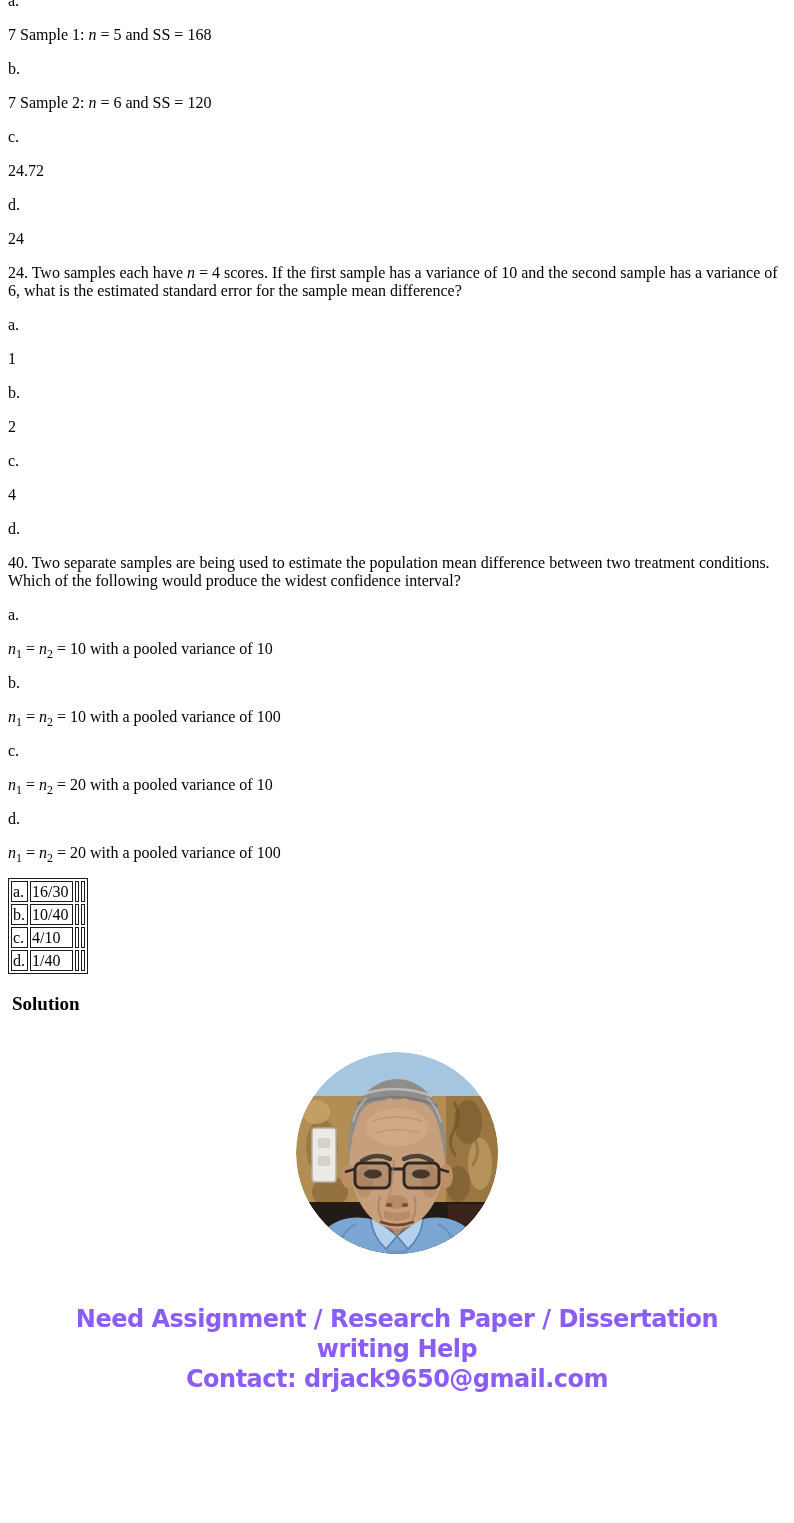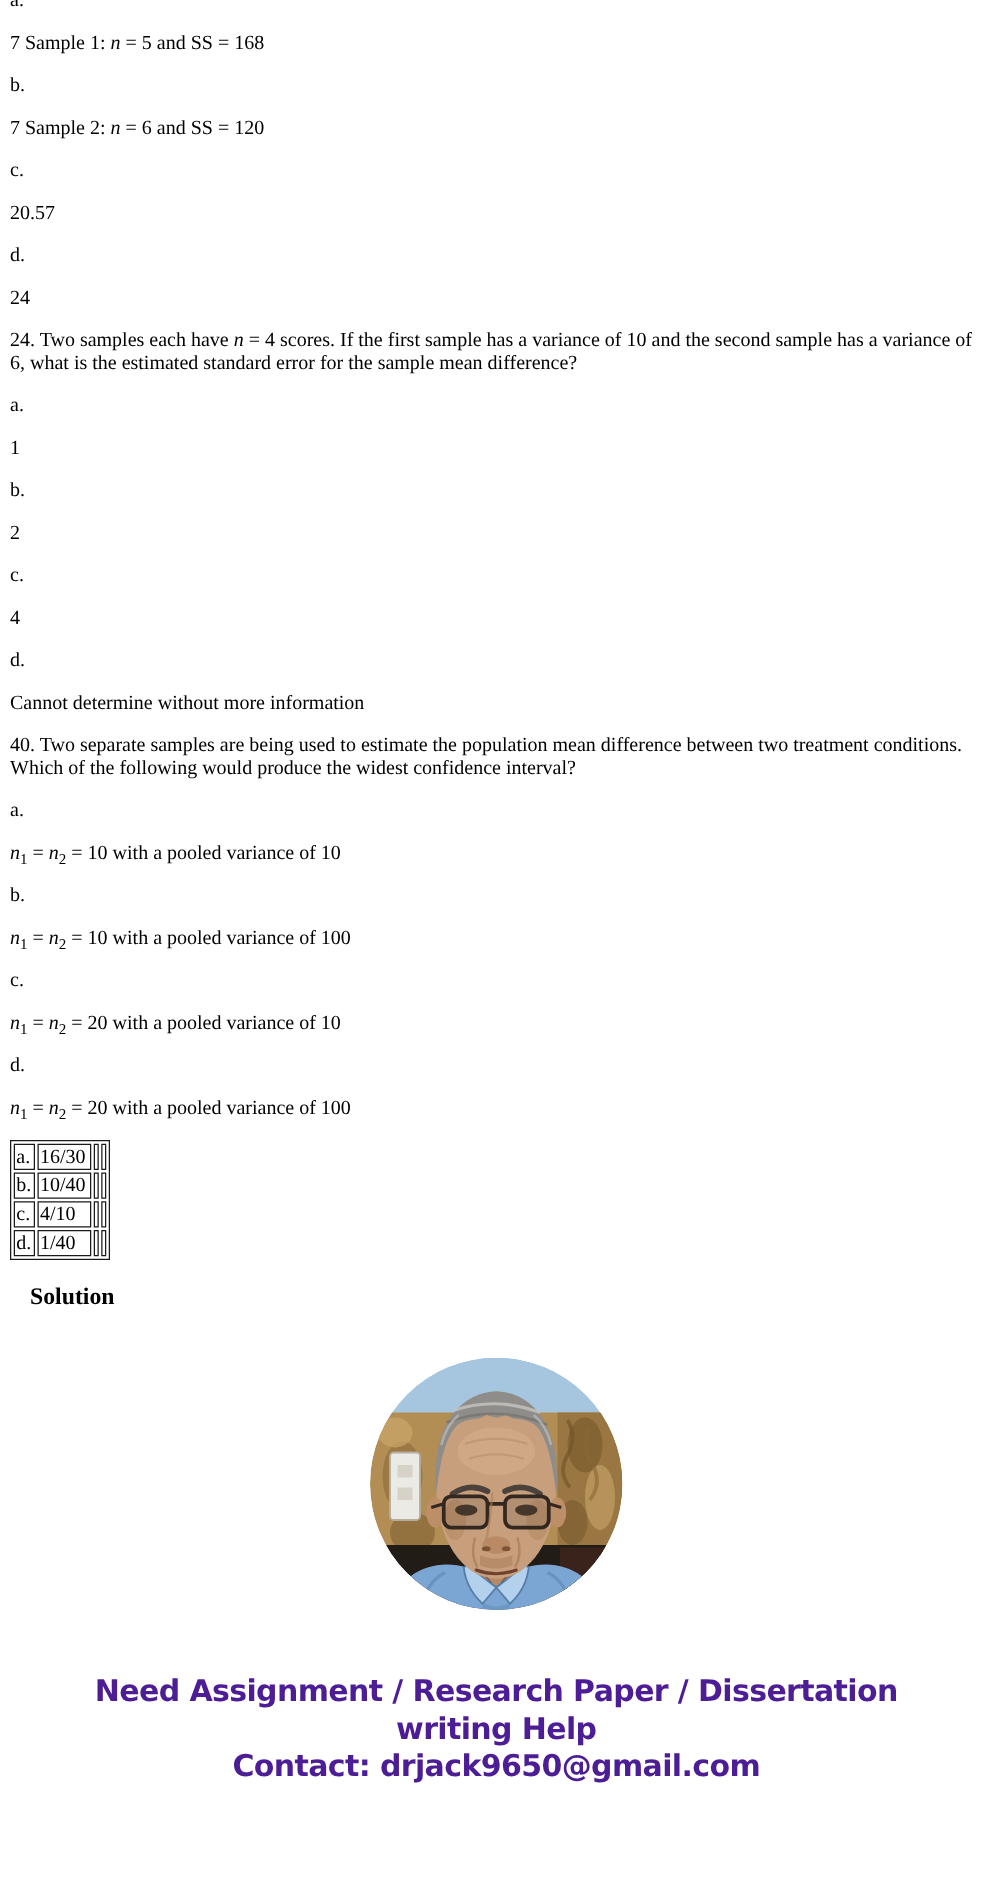--- a/index.html
+++ b/index.html
@@ -5,50 +5,49 @@
   html, body { margin:0; padding:0; background:#ffffff; color:#000000; }
   body { width:794px; font-family:"Liberation Serif", serif; font-size:16px; }
   .page { width:778px; padding:0 8px 28px 8px; margin-top:-24px; }
   p { margin:16px 0; line-height:18px; }
   .var { font-style:italic; }
   sub { font-size:12px; line-height:0; }
   .answers-table { border-collapse:separate; border-spacing:2px; border:1px solid #1a1a1a; margin:16px 0 0 0; }
   .answers-table td { border:1px solid #1a1a1a; padding:0 2px 0 1px; line-height:19px; white-space:nowrap; }
   .answers-table td.value { min-width:38px; }
   .answers-table td.spacer { width:2px; padding:0; }
-  h3.solution-heading { font-family:"Liberation Serif", serif; font-size:19px; font-weight:bold; margin:19px 16px; line-height:22px; }
+  h3.solution-heading { font-family:"Liberation Serif", serif; font-size:19px; font-weight:bold; margin:19px 4px; line-height:22px; }
   .photo-wrap { margin:37px 0 0 0; text-align:center; }
   .photo { display:inline-block; width:202px; height:202px; border-radius:50%; overflow:hidden; vertical-align:top; }
   .photo svg { display:block; }
   .footer { margin:50px 0 0 0; text-align:center; font-family:"DejaVu Sans", sans-serif;
-            font-weight:bold; font-size:24px; line-height:30px; letter-spacing:-0.5px; color:#4c1d95; }
+            font-weight:bold; font-size:24px; line-height:30px; letter-spacing:-0.5px; color:#8b5cf6; }
 </style>
 </head>
 <body>
 
 <div class="page">
 
   <p><span>a.</span></p>
   <p><span>7 Sample 1: </span><span class="var">n</span><span> = 5 and SS = 168</span></p>
   <p><span>b.</span></p>
   <p><span>7 Sample 2: </span><span class="var">n</span><span> = 6 and SS = 120</span></p>
   <p><span>c.</span></p>
-  <p><span>20.57</span></p>
+  <p><span>24.72</span></p>
   <p><span>d.</span></p>
   <p><span>24</span></p>
 
   <p><span>24. Two samples each have </span><span class="var">n</span><span> = 4 scores. If the first sample has a variance of 10 and the second sample has a variance of 6, what is the estimated standard error for the sample mean difference?</span></p>
   <p><span>a.</span></p>
   <p><span>1</span></p>
   <p><span>b.</span></p>
   <p><span>2</span></p>
   <p><span>c.</span></p>
   <p><span>4</span></p>
   <p><span>d.</span></p>
-  <p><span>Cannot determine without more information</span></p>
 
   <p><span>40. Two separate samples are being used to estimate the population mean difference between two treatment conditions. Which of the following would produce the widest confidence interval?</span></p>
   <p><span>a.</span></p>
   <p><span class="var">n</span><sub>1</sub><span> = </span><span class="var">n</span><sub>2</sub><span> = 10 with a pooled variance of 10</span></p>
   <p><span>b.</span></p>
   <p><span class="var">n</span><sub>1</sub><span> = </span><span class="var">n</span><sub>2</sub><span> = 10 with a pooled variance of 100</span></p>
   <p><span>c.</span></p>
   <p><span class="var">n</span><sub>1</sub><span> = </span><span class="var">n</span><sub>2</sub><span> = 20 with a pooled variance of 10</span></p>
   <p><span>d.</span></p>
   <p><span class="var">n</span><sub>1</sub><span> = </span><span class="var">n</span><sub>2</sub><span> = 20 with a pooled variance of 100</span></p>

